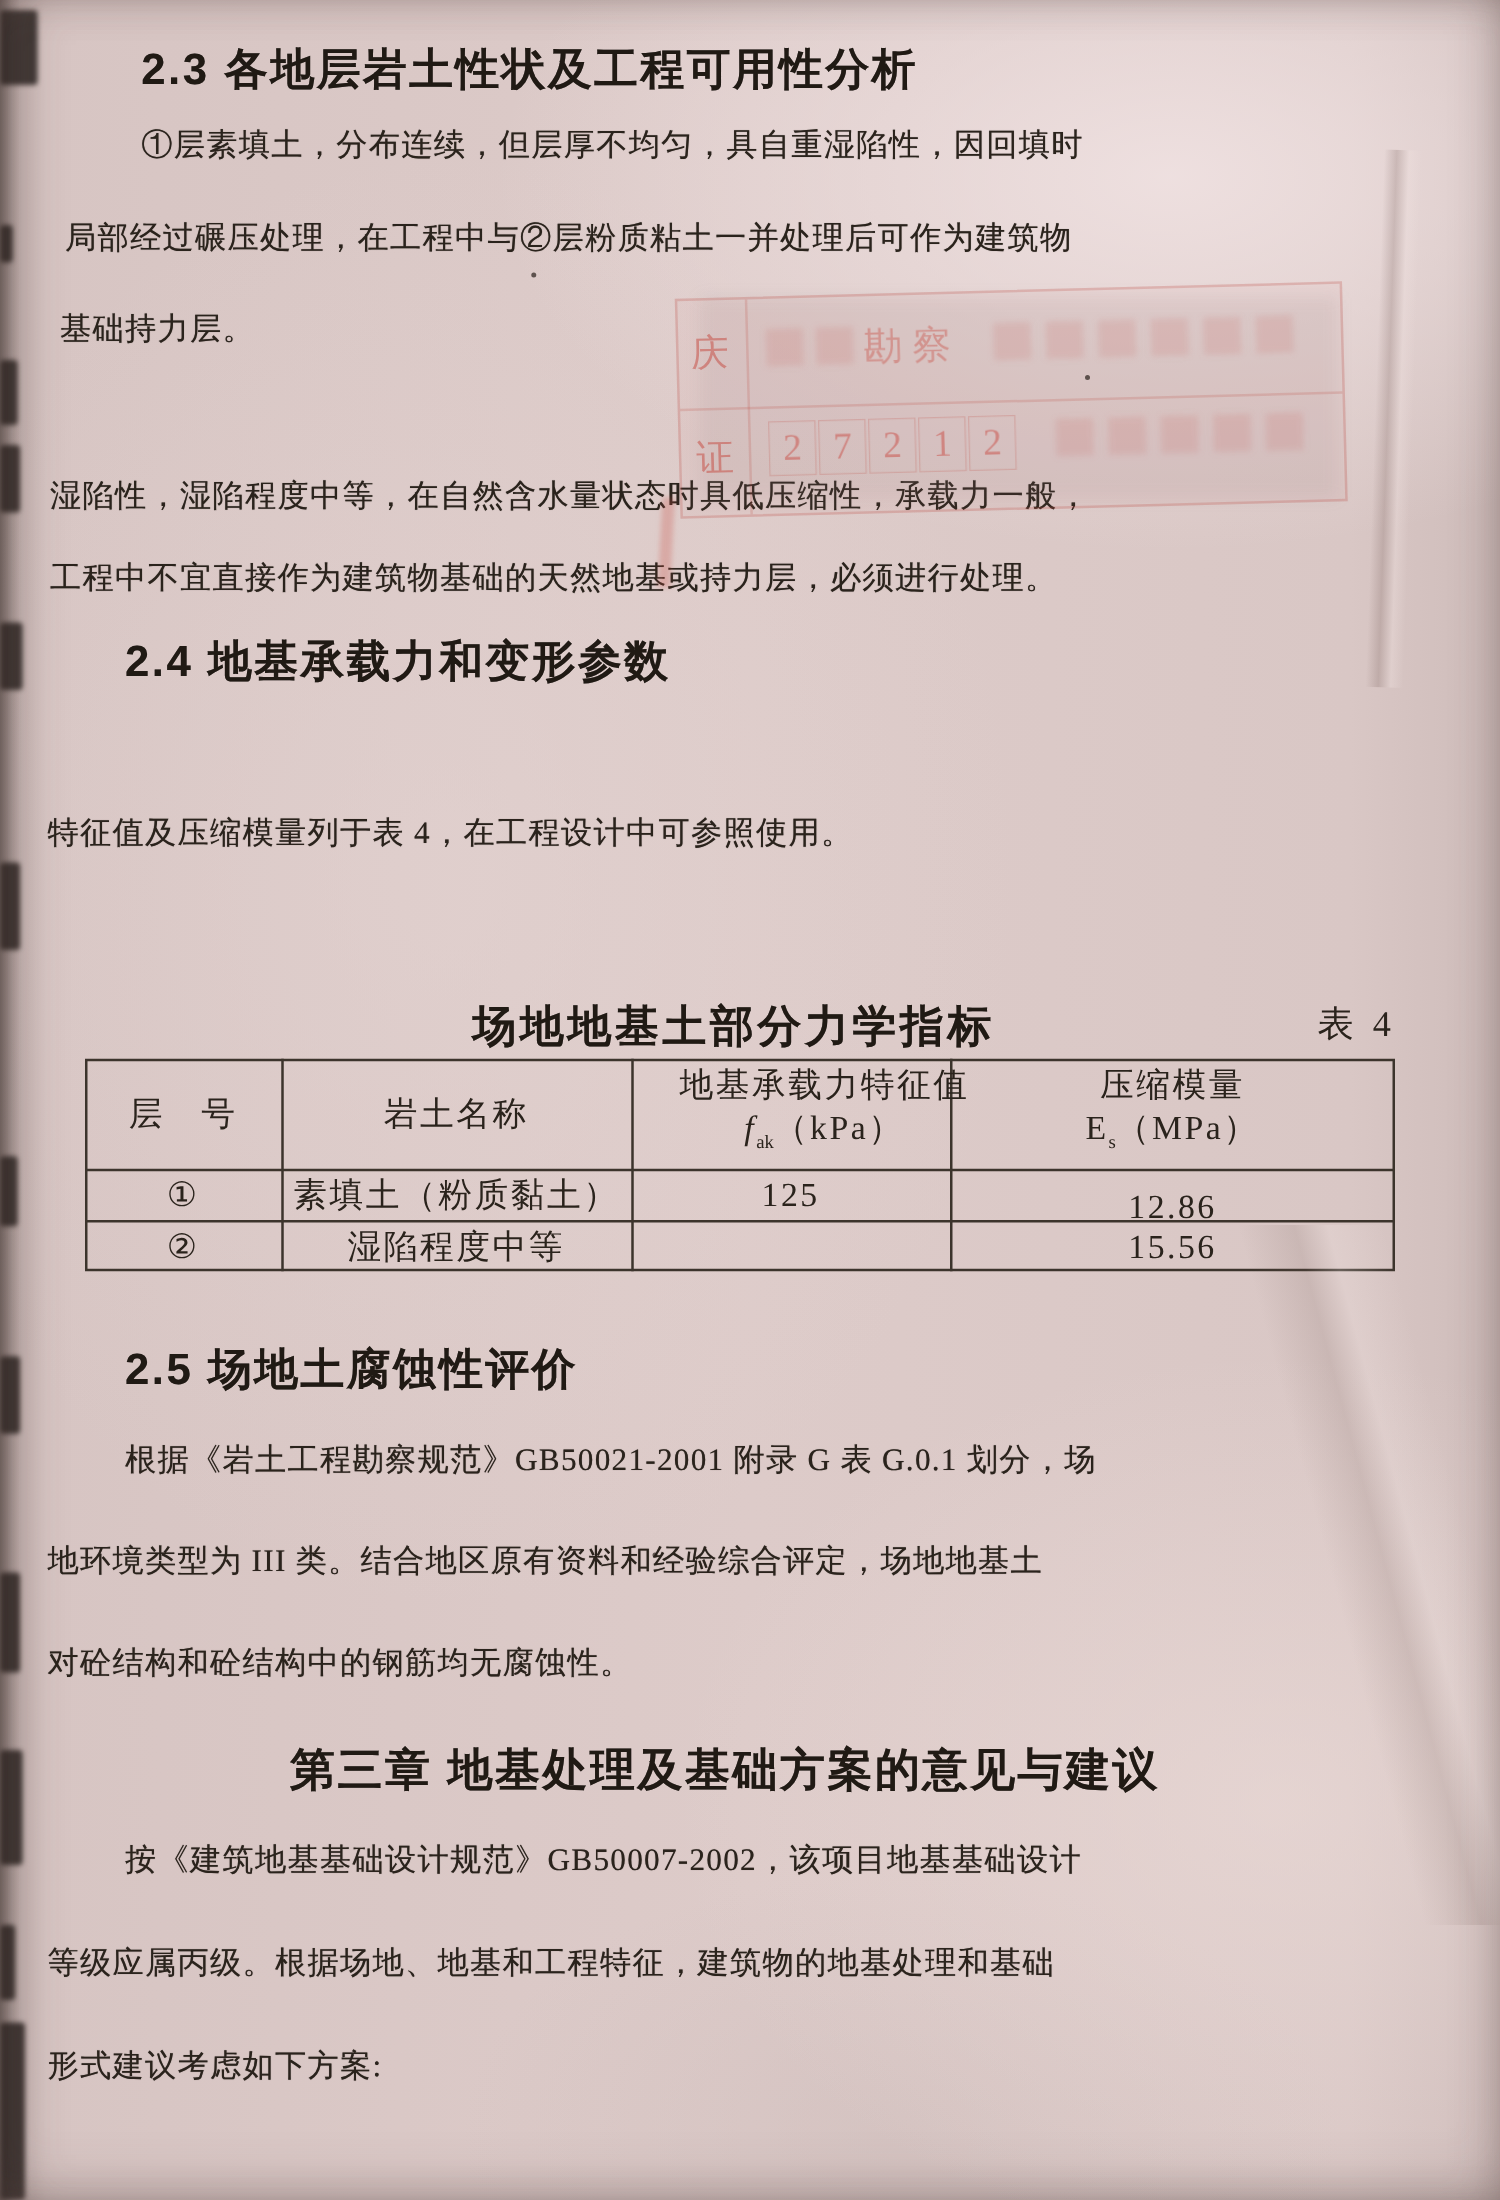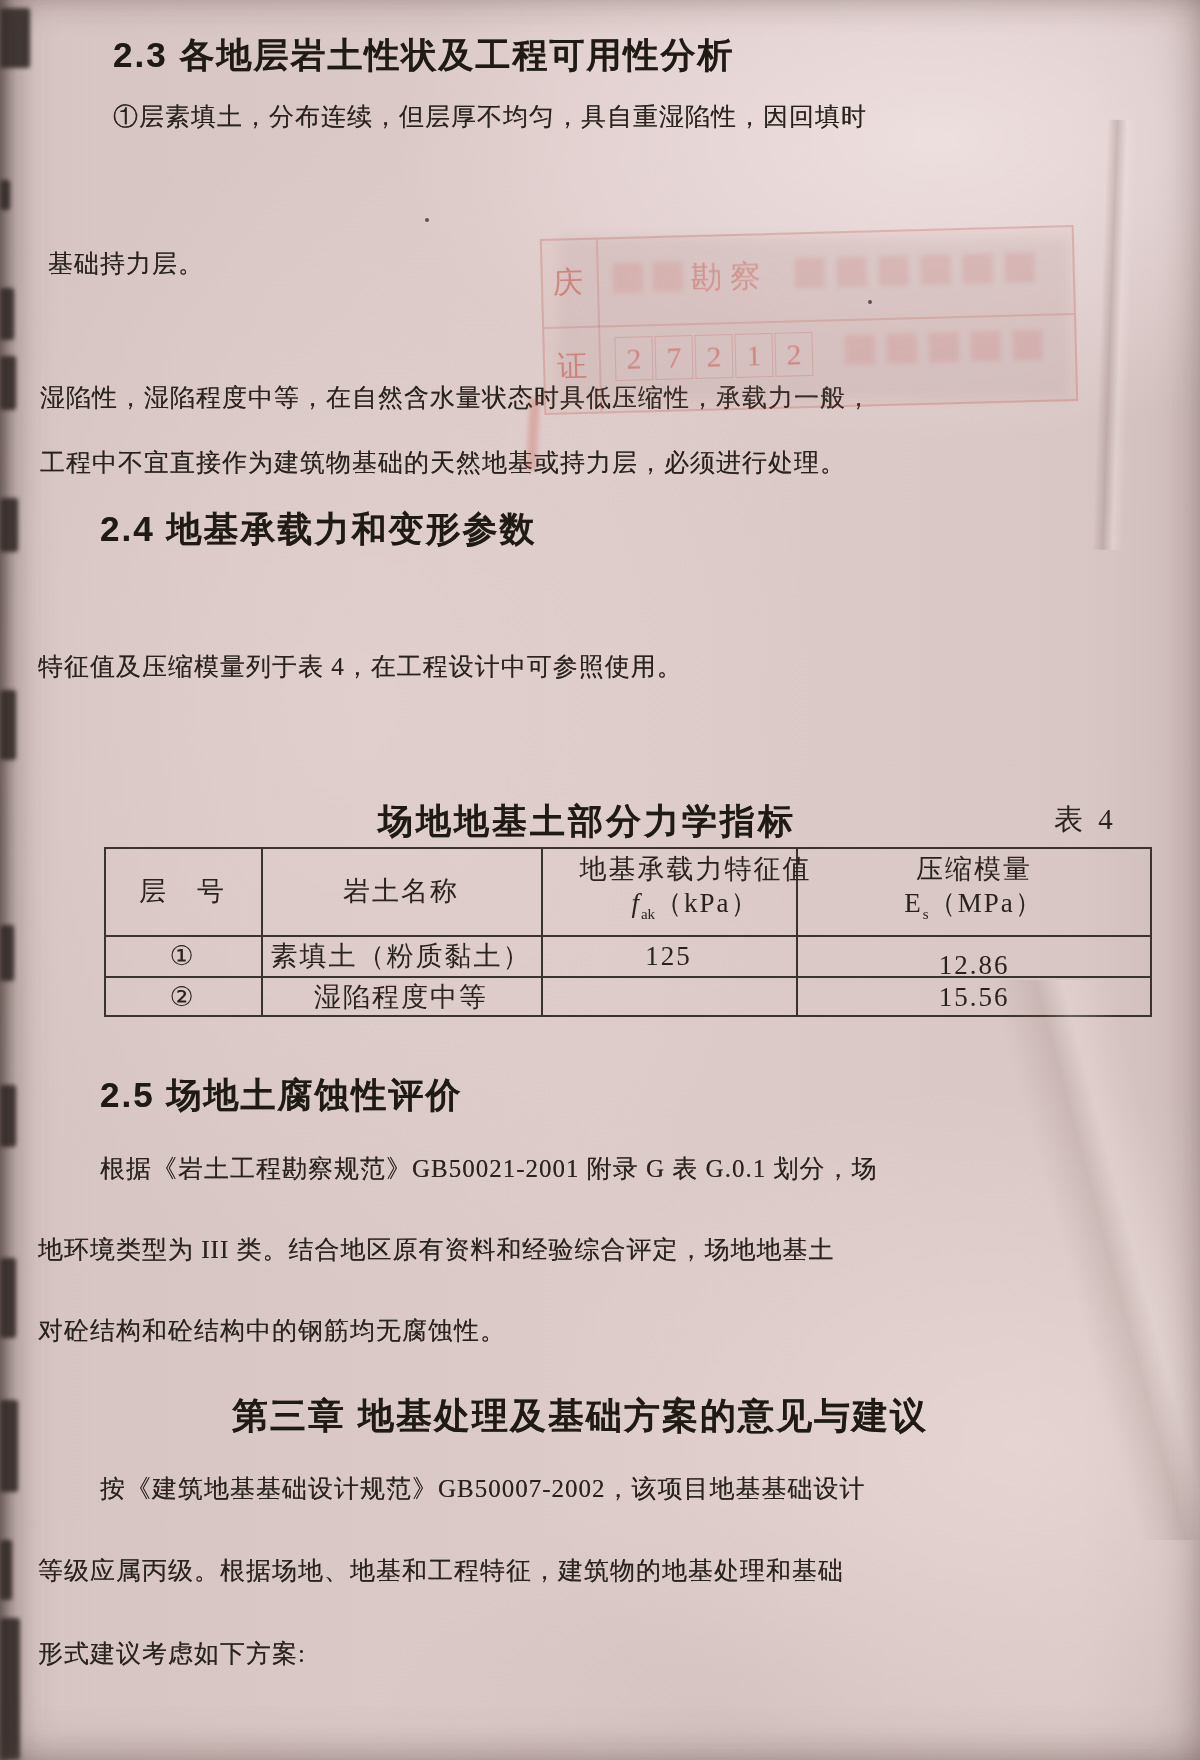--- a/index.html
+++ b/index.html
@@ -21,21 +21,21 @@
                inset -18px 0 40px -20px rgba(90,70,66,.35),
                inset 0 -22px 50px -20px rgba(90,70,66,.30),
                inset 0 15px 40px -22px rgba(120,95,90,.22);}
   .bl{position:absolute;white-space:nowrap;font-size:25px;letter-spacing:1px;
       line-height:42px;height:42px;text-shadow:0 0 .6px rgba(20,15,10,.55);}
   .hd{position:absolute;white-space:nowrap;font-family:"Liberation Sans","DejaVu Sans",sans-serif;
       font-weight:bold;font-size:35px;letter-spacing:2px;color:#201a14;
       text-shadow:0 0 .5px rgba(0,0,0,.5);}
   .tbl-title{font-size:35px;letter-spacing:3px;}
   .tbl-label{position:absolute;font-size:29px;letter-spacing:4px;}
-  .tbl{position:absolute;left:68px;top:847px;width:1048px;height:170px;margin-left:36px;}
+  .tbl{position:absolute;left:68px;top:847px;width:1048px;height:170px;}
   .tbl .frame{position:absolute;inset:0;border:2px solid #3c342c;}
   .gl{position:absolute;background:#3c342c;}
   .cell{position:absolute;display:flex;align-items:center;justify-content:center;
         font-size:27px;letter-spacing:2px;text-align:center;flex-direction:column;line-height:34px;}
   .sub{font-size:15px;vertical-align:-7px;letter-spacing:0;}
   .num{font-family:"Liberation Serif","DejaVu Serif",serif;}
   
   .left-strip{position:absolute;left:0;top:0;width:16px;height:100%;pointer-events:none;
     background:linear-gradient(90deg,rgba(62,52,48,.50),rgba(62,52,48,.14) 60%,transparent);}
   .blob{position:absolute;background:rgba(33,27,24,.82);filter:blur(2px);border-radius:3px;pointer-events:none;}
@@ -62,20 +62,21 @@
   .grey-smudge{position:absolute;left:560px;top:238px;width:510px;height:160px;background:rgba(130,120,118,.10);
     filter:blur(6px);pointer-events:none;}
 </style>
 </head>
 <body>
 
 <div class="page">
 
   <div class="hd" style="left:113px;top:32px;">2.3 各地层岩土性状及工程可用性分析</div>
   <div class="bl" style="left:113px;top:96px;">①层素填土，分布连续，但层厚不均匀，具自重湿陷性，因回填时</div>
+  <div class="bl" style="left:52px;top:170px;">局部经过碾压处理，在工程中与②层粉质粘土一并处理后可作为建筑物</div>
   <div class="bl" style="left:48px;top:243px;">基础持力层。</div>
   <div class="bl" style="left:40px;top:377px;">湿陷性，湿陷程度中等，在自然含水量状态时具低压缩性，承载力一般，</div>
   <div class="bl" style="left:40px;top:442px;">工程中不宜直接作为建筑物基础的天然地基或持力层，必须进行处理。</div>
 
   <div class="hd" style="left:100px;top:506px;">2.4 地基承载力和变形参数</div>
   <div class="bl" style="left:38px;top:646px;">特征值及压缩模量列于表 4，在工程设计中可参照使用。</div>
 
   <div class="hd tbl-title" style="left:378px;top:798px;">场地地基土部分力学指标</div>
   <div class="tbl-label" style="left:1054px;top:800px;">表 4</div>
 

